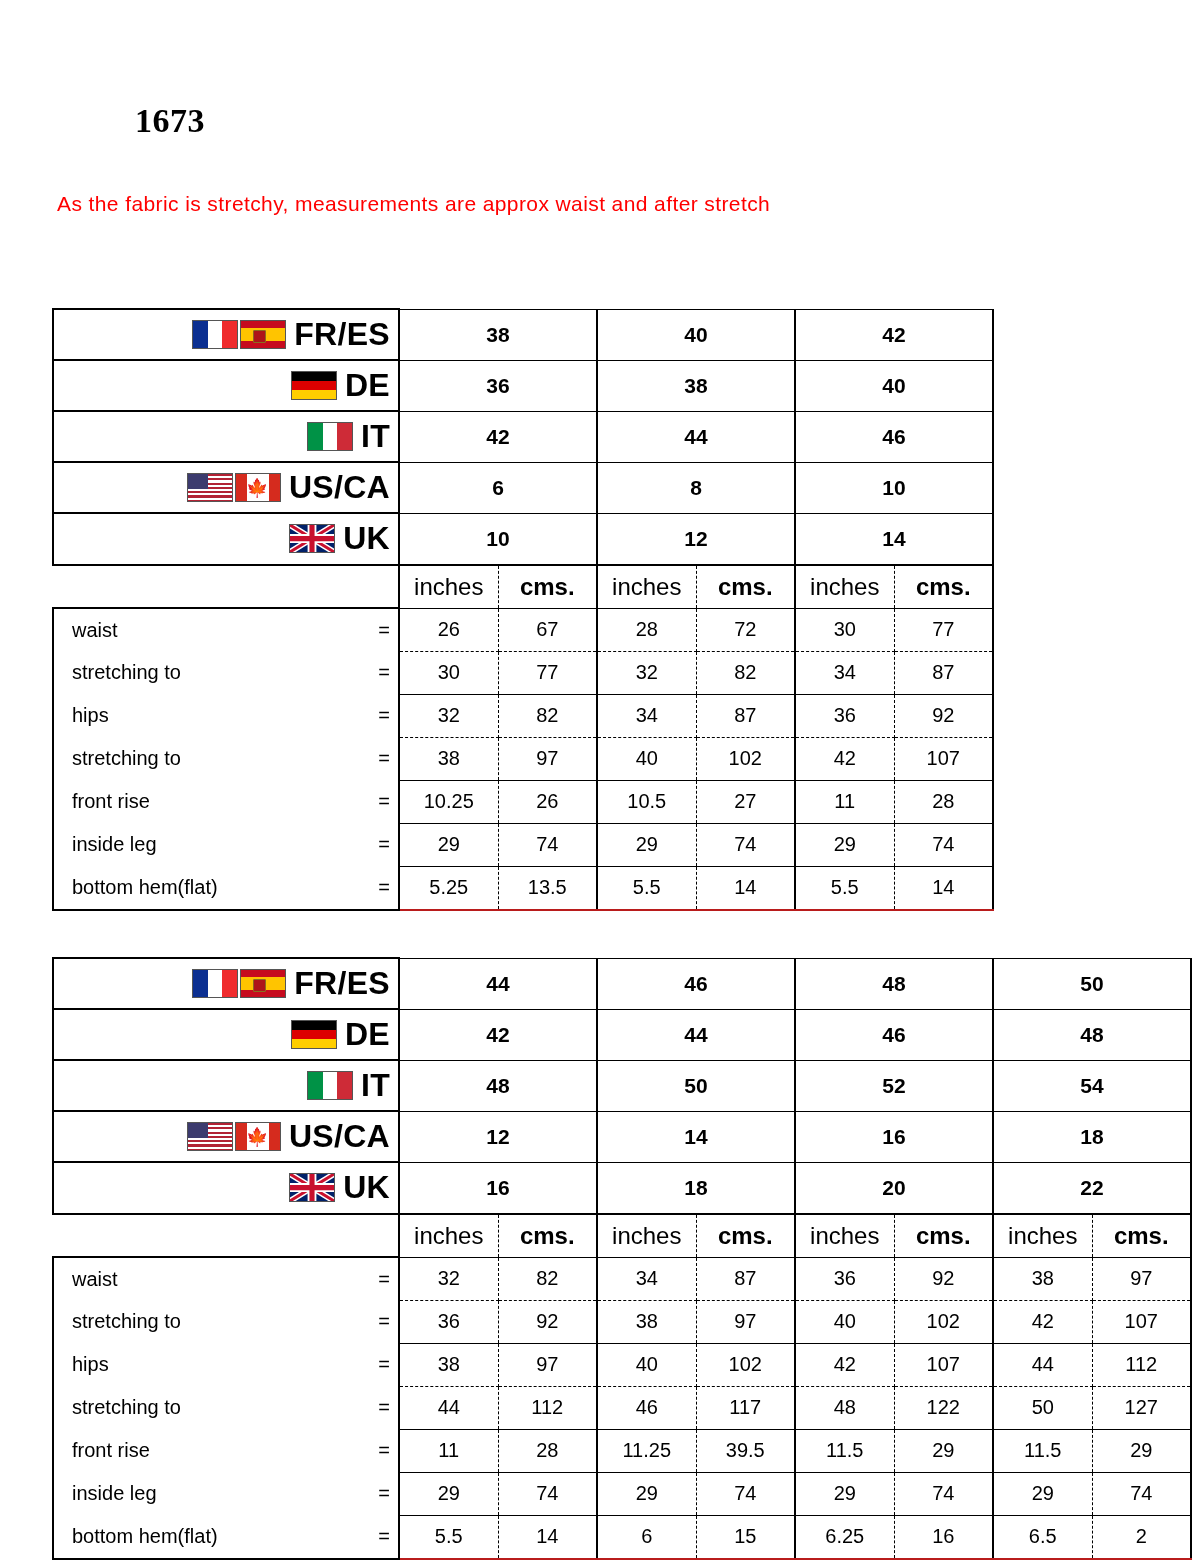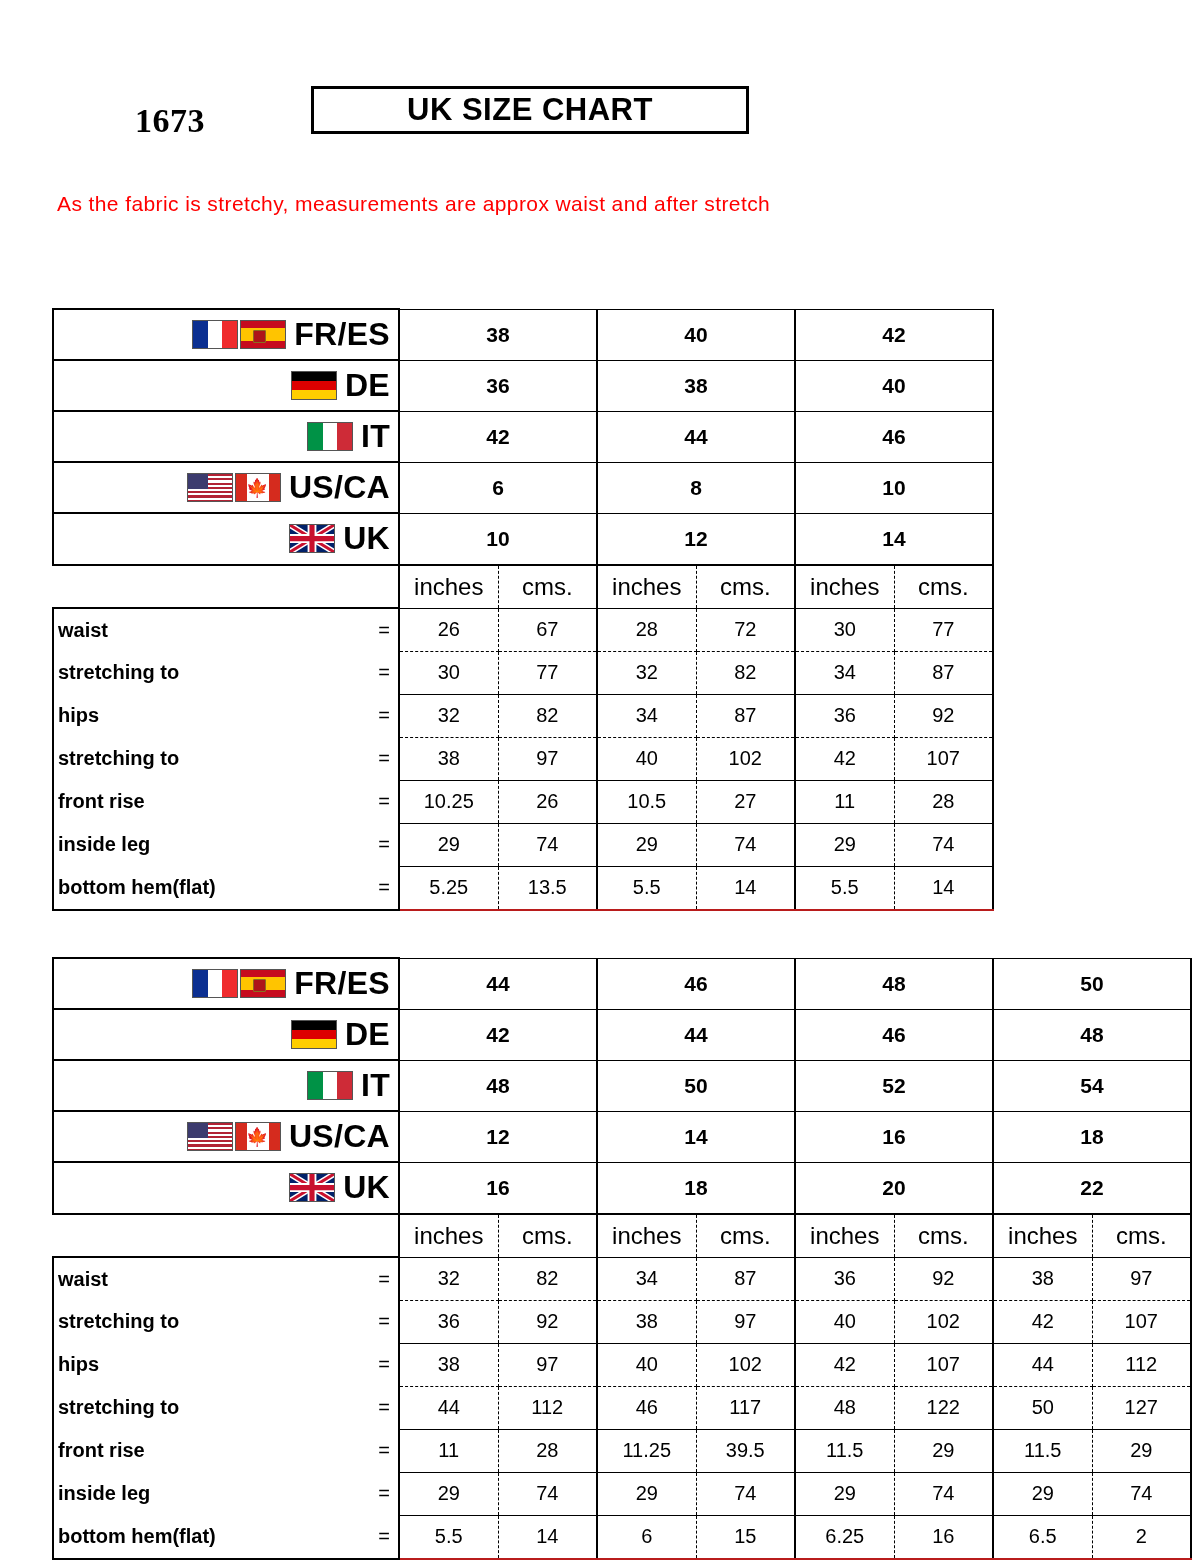--- a/index.html
+++ b/index.html
@@ -107,31 +107,30 @@
   
   .unit-head {
     border: 2px solid #000;
     border-bottom: 1px solid #000;
     text-align: center;
     font-size: 24px;
     height: 40px;
     vertical-align: middle;
   }
   .unit-head.left-of-pair { border-right: 1px dashed #000; }
-  .unit-head.right-of-pair { border-left: none; }
+  .unit-head.right-of-pair { border-left: none; font-weight: bold; }
 
   .measure-label {
     border-left: 2px solid #000;
     border-right: none;
     font-size: 20px;
     height: 40px;
-    padding-left: 4px;
+    padding-left: 18px;
     white-space: nowrap;
     vertical-align: middle;
-    font-weight: bold;
   }
   .eq {
     border: none;
     font-size: 20px;
     text-align: right;
     padding-right: 8px;
     vertical-align: middle;
     width: 40px;
   }
   .num {
@@ -214,23 +213,20 @@
   .flag-uk {
     background: #012169;
   }
   .flag-uk .uk-svg { display: block; width: 100%; height: 100%; }
 </style>
 </head>
 <body>
 
 <div class="header">
   <div class="doc-number">1673</div>
-  <div class="title-box">
-    <span class="title-text">UK SIZE CHART</span>
-  </div>
 </div>
 
 <div class="notice">As the fabric is stretchy, measurements are approx waist and after stretch</div>
 
 <div class="chart" id="chart1">
   <table class="sizetable">
     <colgroup>
       <col style="width:296px">
         <col style="width:46px">
       <col style="width:99px">

